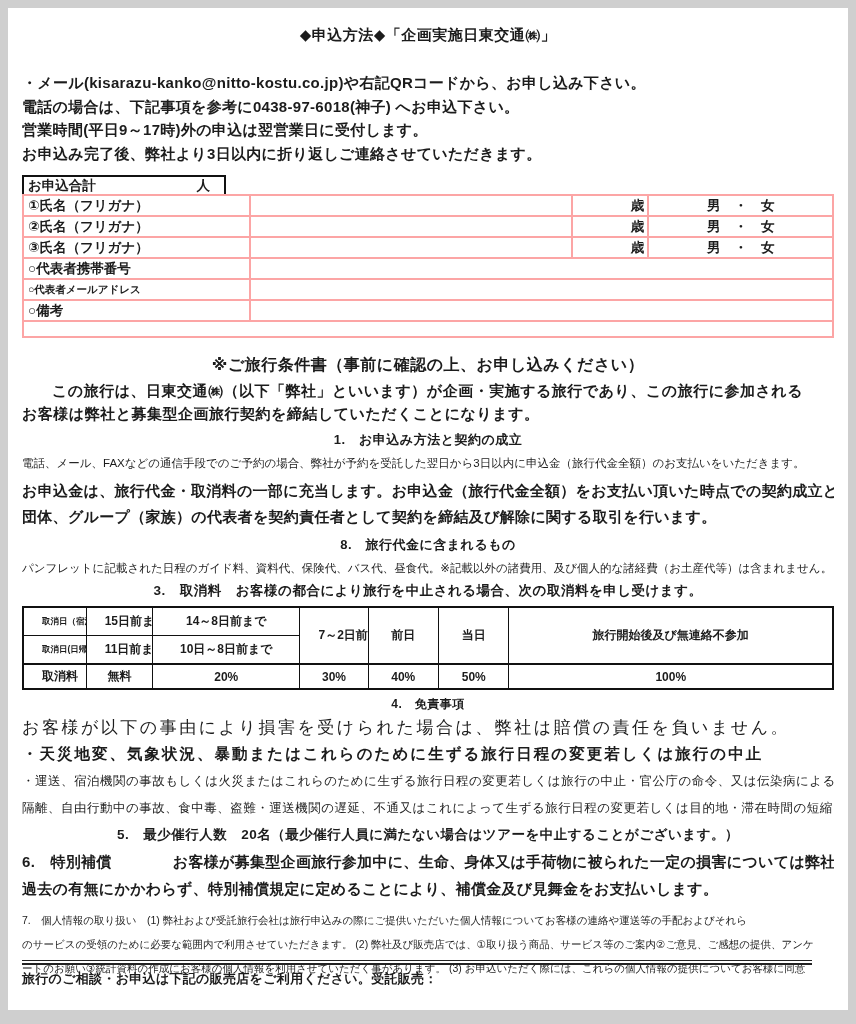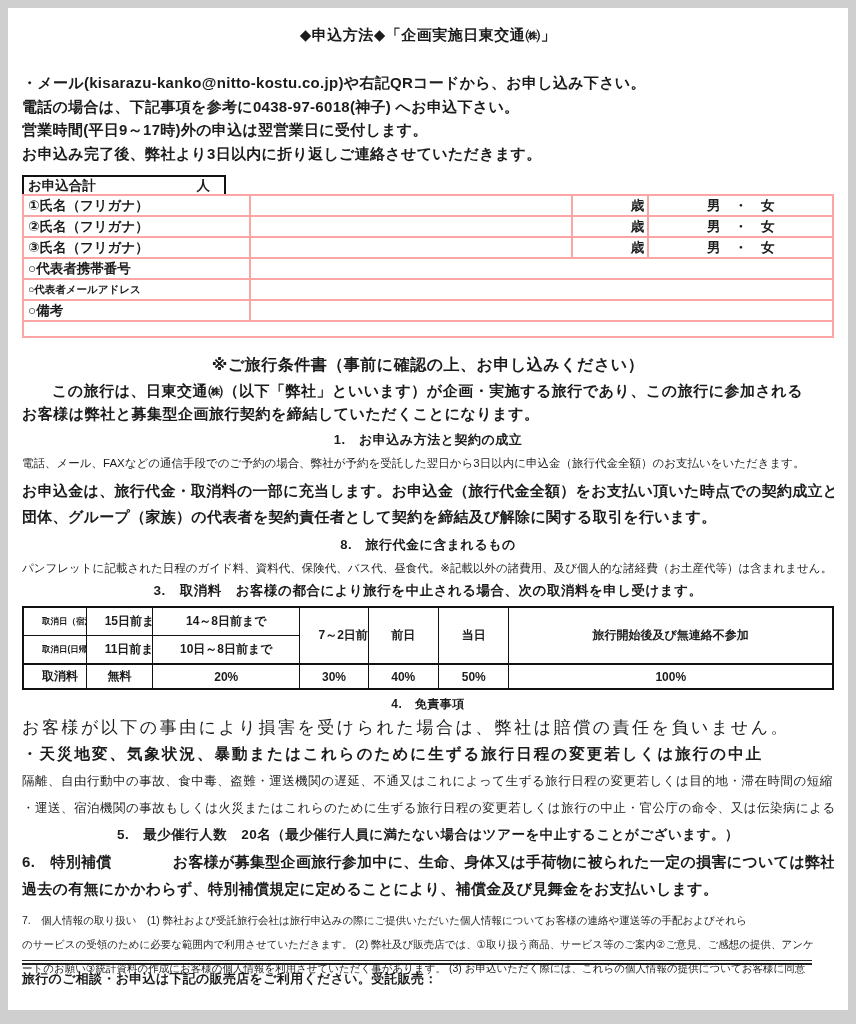--- a/index.html
+++ b/index.html
@@ -197,22 +197,22 @@
           <td>50%</td>
           <td>100%</td>
         </tr>
       </tbody>
     </table>
 
     <div class="sec-title" style="font-size:12px;">4.　免責事項</div>
     <div class="p-big">お客様が以下の事由により損害を受けられた場合は、弊社は賠償の責任を負いません。</div>
     <div class="p-med">・天災地変、気象状況、暴動またはこれらのために生ずる旅行日程の変更若しくは旅行の中止</div>
     <div class="p-note">
+      <div>・運送、宿泊機関の事故もしくは火災またはこれらのために生ずる旅行日程の変更若しくは旅行の中止・官公庁の命令、又は伝染病による</div>
       <div>隔離、自由行動中の事故、食中毒、盗難・運送機関の遅延、不通又はこれによって生ずる旅行日程の変更若しくは目的地・滞在時間の短縮</div>
-      <div>・運送、宿泊機関の事故もしくは火災またはこれらのために生ずる旅行日程の変更若しくは旅行の中止・官公庁の命令、又は伝染病による</div>
     </div>
 
     <div class="sec-title" style="font-size:13.5px; margin-top:4px;">5.　最少催行人数　20名（最少催行人員に満たない場合はツアーを中止することがございます。）</div>
 
     <div class="p-lg" style="margin-top:4px; line-height:27px;">
       <div>6.　特別補償　　　　お客様が募集型企画旅行参加中に、生命、身体又は手荷物に被られた一定の損害については弊社の故意、</div>
       <div>過去の有無にかかわらず、特別補償規定に定めることにより、補償金及び見舞金をお支払いします。</div>
     </div>
 
     <div class="p-privacy">

